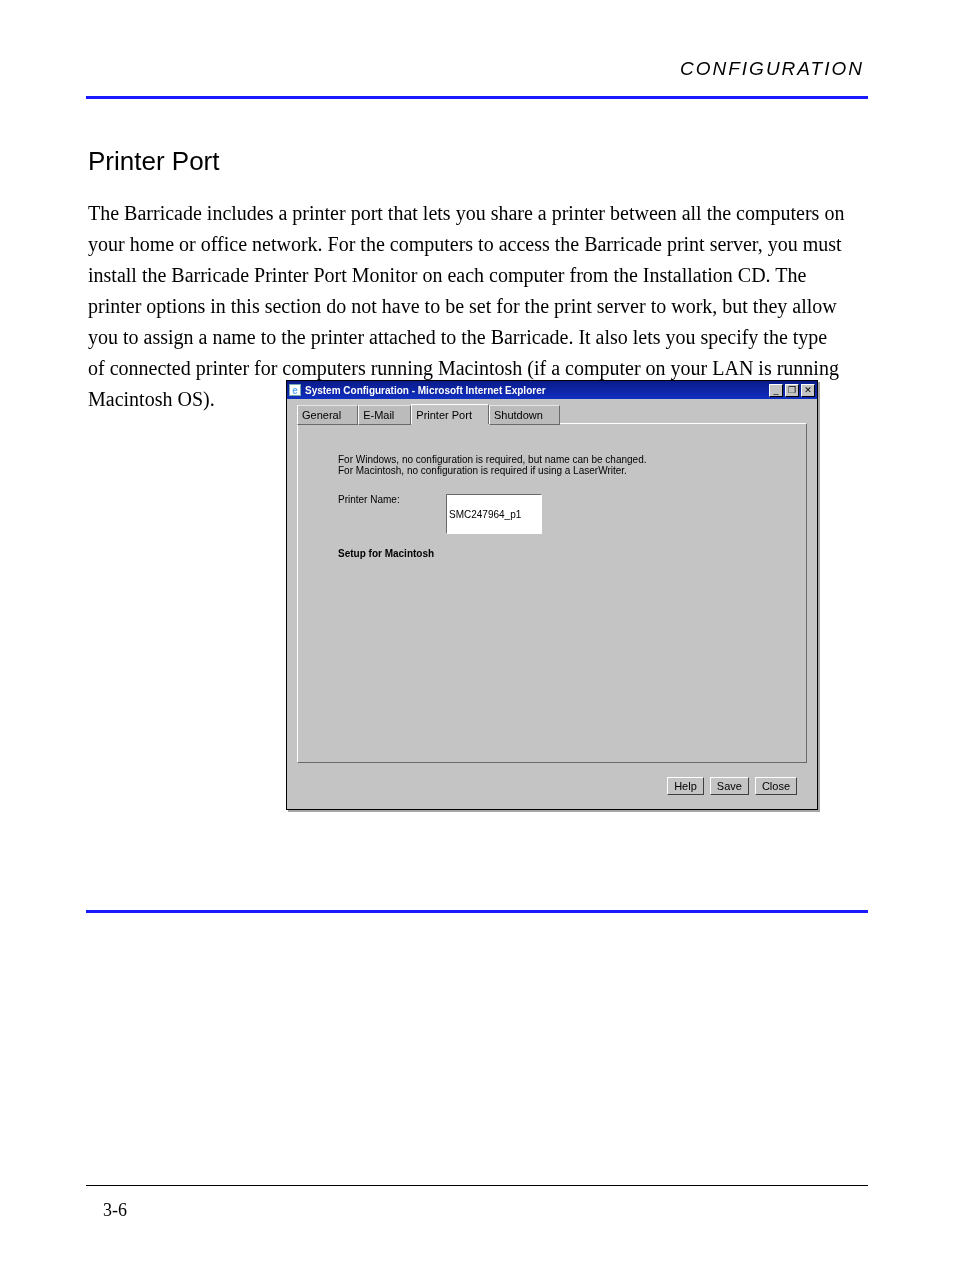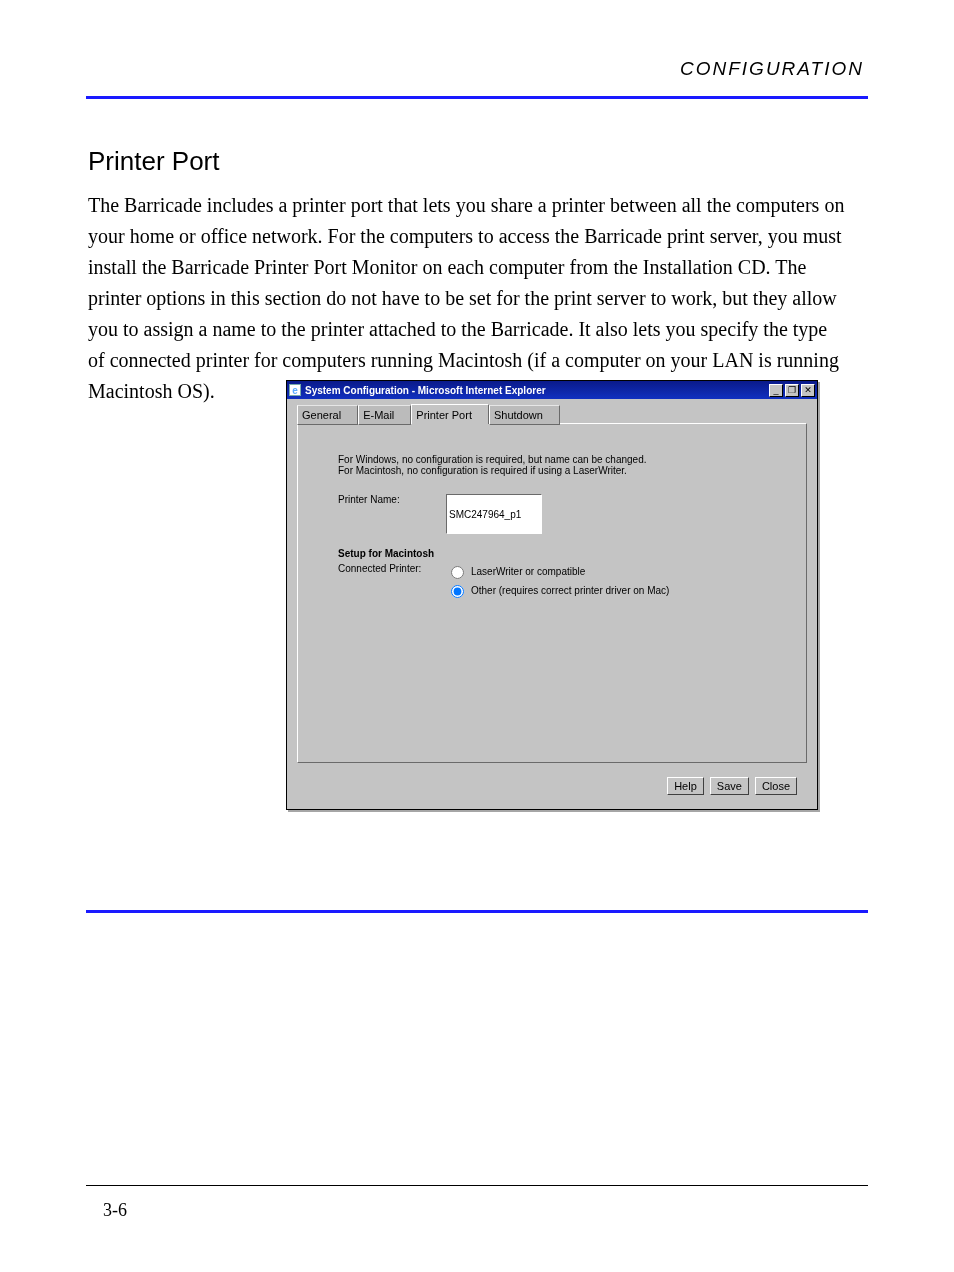--- a/index.html
+++ b/index.html
@@ -55,21 +55,21 @@
     position: absolute;
     left: 88px;
     top: 146px;
     font-family: Arial, Helvetica, sans-serif;
     font-size: 26px;
     color: #000;
   }
   .body-text {
     position: absolute;
     left: 88px;
-    top: 190px;
+    top: 198px;
     width: 760px;
     font-size: 20px;
     line-height: 1.55;
     color: #000;
   }
 
   
   .win {
     position: absolute;
     left: 286px;
@@ -221,33 +221,20 @@
         <div>For Windows, no configuration is required, but name can be changed.</div>
         <div style="margin-bottom:18px">For Macintosh, no configuration is required if using a LaserWriter.</div>
 
         <div class="row">
           <span class="col-label label">Printer Name:</span>
           <input class="winput" style="width: 96px;" value="SMC247964_p1">
         </div>
 
         <div class="bold" style="margin-top:14px;margin-bottom:4px">Setup for Macintosh</div>
 
-        <div class="row">
-          <span class="col-label label">Connected Printer:</span>
-          <div>
-            <div class="radio-row">
-              <input type="radio" name="cp" style="">
-              <span>LaserWriter or compatible</span>
-            </div>
-            <div class="radio-row">
-              <input type="radio" name="cp" checked="" style="">
-              <span>Other (requires correct printer driver on Mac)</span>
-            </div>
-          </div>
-        </div>
 
       </div>
 
       <div class="button-bar">
         <span class="wbtn">Help</span>
         <span class="wbtn">Save</span>
         <span class="wbtn">Close</span>
       </div>
     </div>
   </div>

